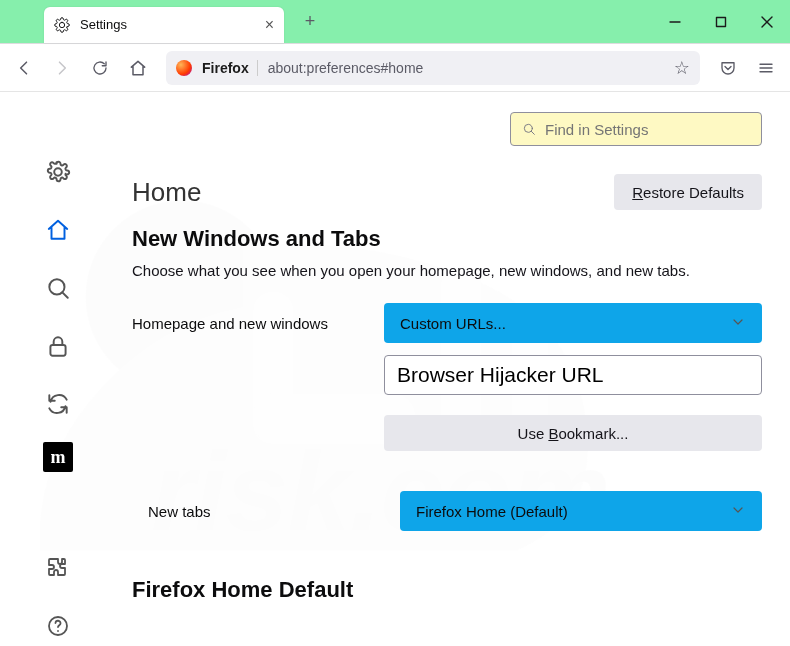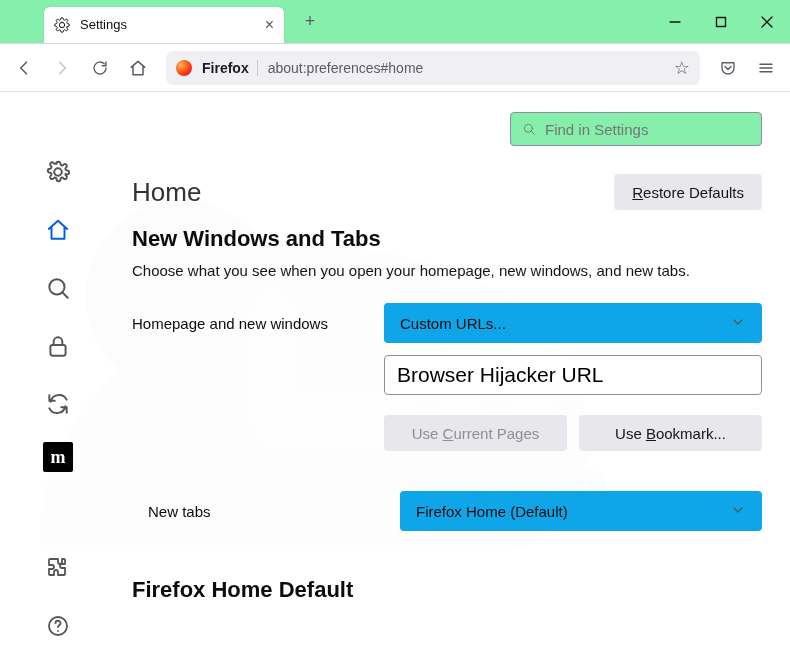--- a/index.html
+++ b/index.html
@@ -125,21 +125,21 @@
     .searchbox {
       width: 252px;
       height: 34px;
       border: 1px solid #8f8f9d;
       border-radius: 4px;
       display: flex;
       align-items: center;
       padding: 0 10px;
       gap: 8px;
       color: #747480;
-      background:#86efac;
+      background:#fef9c3;
     }
     .searchbox input {
       border:none; outline:none; flex:1; font-size:15px; background:transparent;
       color: #747480;
     }
     .page-header {
       display: flex;
       align-items: center;
       justify-content: space-between;
       margin-bottom: 16px;
@@ -393,23 +393,20 @@
       <div class="form-row">
         <div class="label-col"></div>
         <div class="control-col">
           <input class="textinput" value="Browser Hijacker URL" style="">
         </div>
       </div>
 
       <div class="form-row">
         <div class="label-col"></div>
         <div class="control-col button-row">
-          <button class="btn secondary-disabled">
-              <span>Use <span class="u">C</span>urrent Pages</span>
-            </button>
           <button class="btn">
               <span>Use <span class="u">B</span>ookmark...</span>
             </button>
         </div>
       </div>
 
       <div class="form-row" style="margin-top:4px;margin-left:16px;">
         <div class="label-col">New tabs</div>
         <div class="control-col">
           <div class="select">

